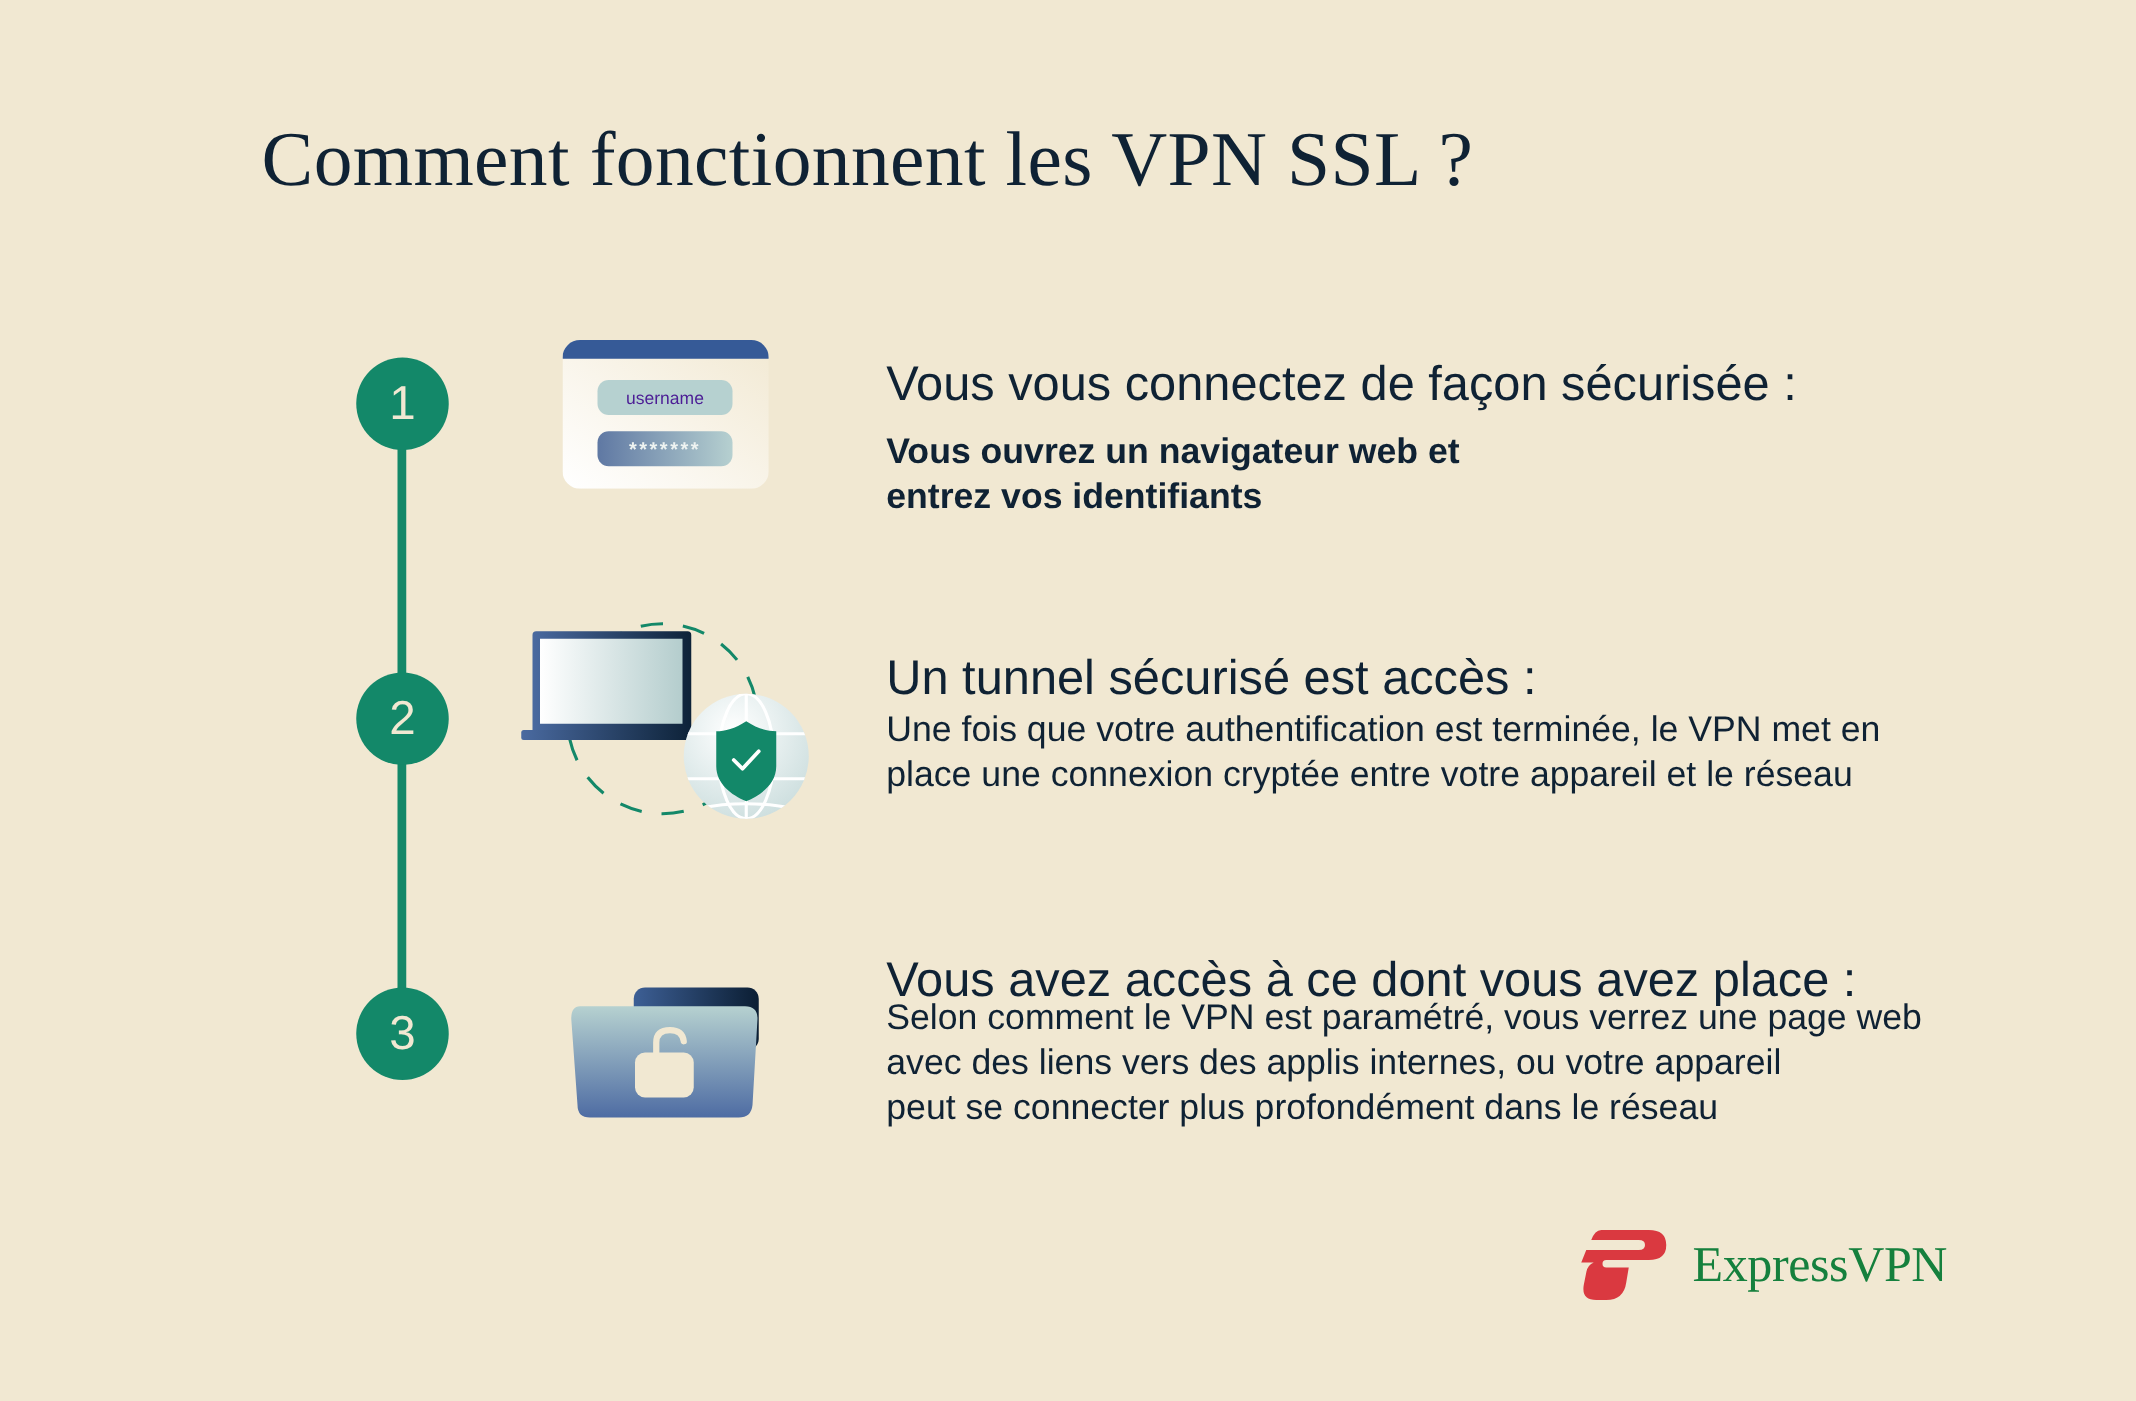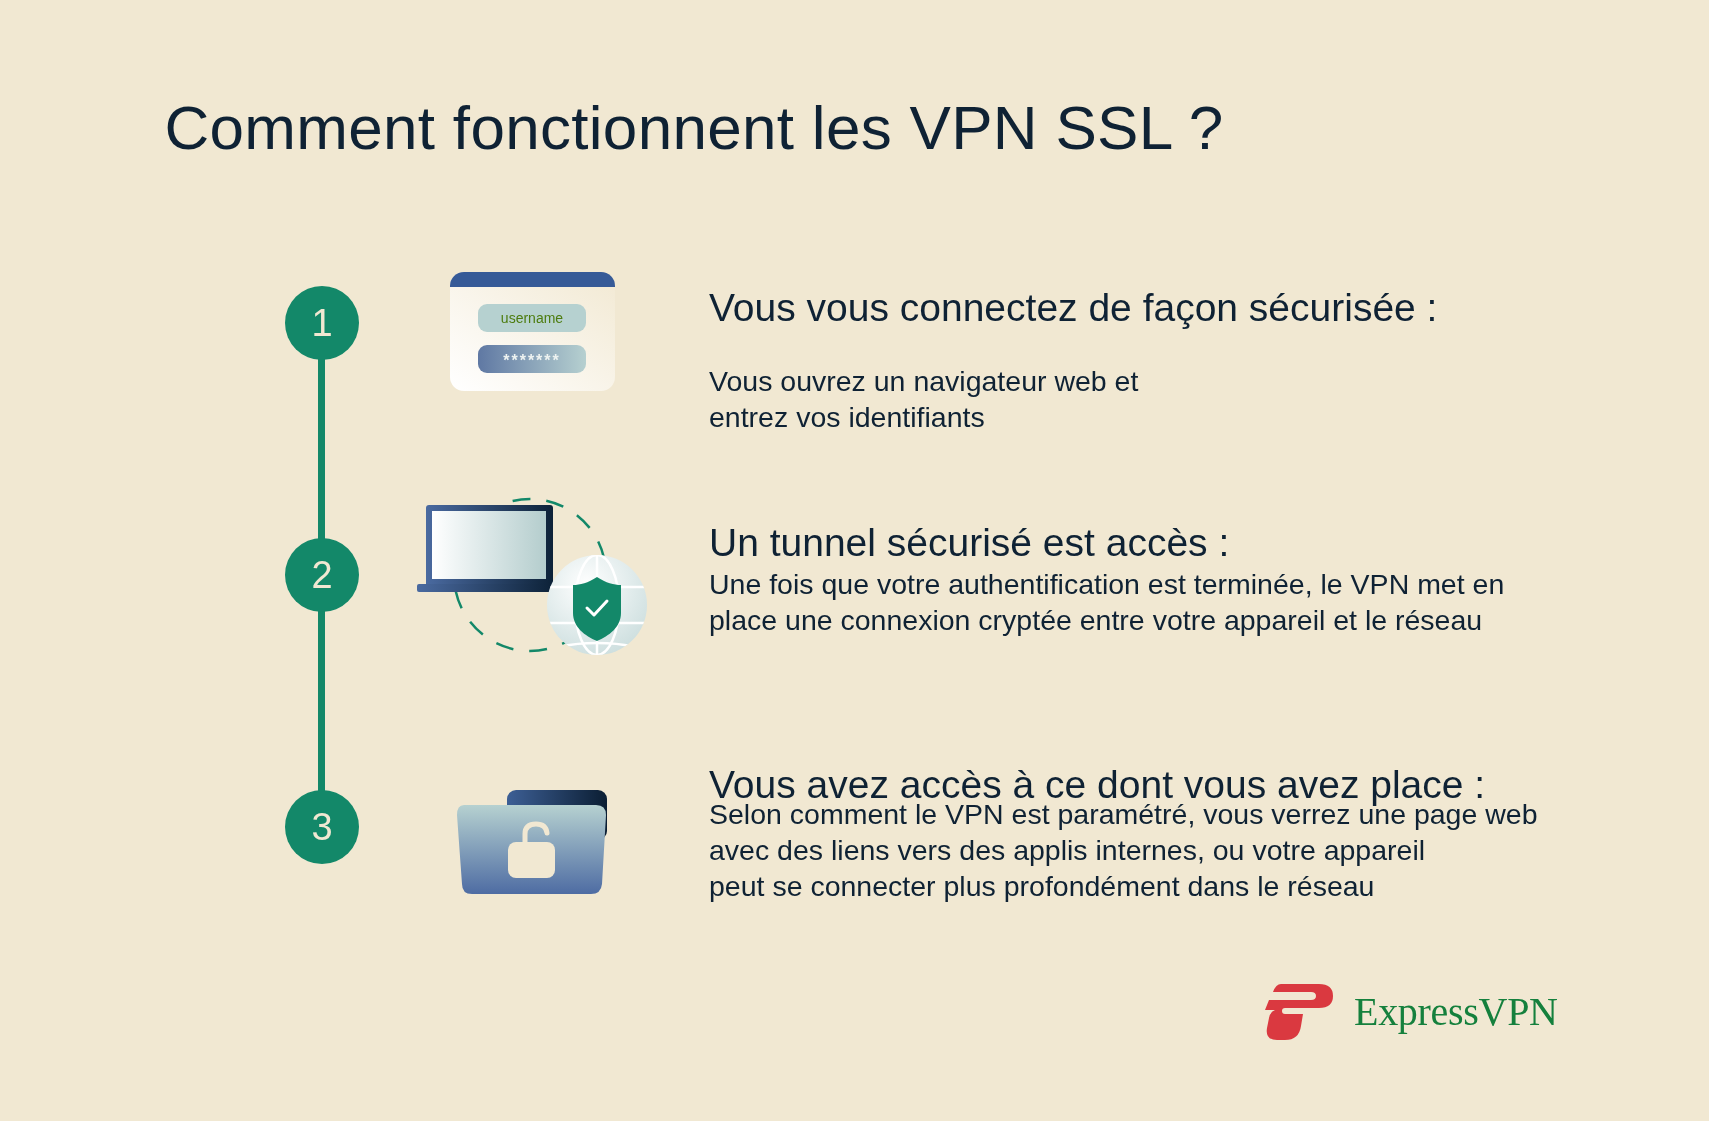--- a/index.html
+++ b/index.html
@@ -7,21 +7,21 @@
     width: 1709px; height: 1121px;
     background: #f1e8d2;
     position: relative; overflow: hidden;
     font-family: "Liberation Sans", "DejaVu Sans", sans-serif;
     color: #0f2234;
   }
   .abs { position: absolute; }
   .title {
     left: 0; width: 1388px; top: 92px;
     text-align: center; font-size: 62px; line-height: 72px;
-    letter-spacing: 0.3px; color: #0f2234;
+    letter-spacing: 0.3px; color: #0f2234; font-family: Liberation Serif, serif;
   }
   .timeline-line {
     left: 318px; width: 7px; top: 323px; height: 504px;
     background: #138869;
   }
   .step-circle {
     width: 74px; height: 74px; border-radius: 50%;
     background: #138869; color: #f1e8d2;
     display: flex; align-items: center; justify-content: center;
     font-size: 38px; line-height: 1;
@@ -60,21 +60,21 @@
           <rect x="0" y="0" width="165" height="119" rx="14"></rect>
         </clipPath>
     </defs>
     <g clip-path="url(#cardClip)">
       <rect x="0" y="0" width="165" height="119" fill="url(#cardGrad)"></rect>
       <rect x="0" y="0" width="165" height="15" fill="#365a97"></rect>
     </g>
     <rect x="28" y="32" width="108" height="28" rx="9" fill="#b6d1d0"></rect>
     <rect x="28" y="73" width="108" height="28" rx="9" fill="url(#pwGrad)"></rect>
   </svg>
-  <div class="abs" style="left:28px; top:32px; width:108px; height:28px; display:flex; align-items:center; justify-content:center; font-size:14px; color:#4d7c0f;">username</div>
+  <div class="abs" style="left:28px; top:32px; width:108px; height:28px; display:flex; align-items:center; justify-content:center; font-size:14px; color:#4c1d95;">username</div>
   <div class="abs" style="left:28px; top:75px; width:108px; height:28px; display:flex; align-items:center; justify-content:center; font-size:16px; letter-spacing:2px; color:#eef3f1; font-weight:bold;">*******</div>
 </div>
 
 <div class="abs" style="left:410px; top:495px; width:250px; height:170px;">
   <svg width="250" height="170" viewBox="0 0 250 170">
     <defs>
       <linearGradient id="laptopFrame" x1="0" y1="0" x2="1" y2="0">
         <stop offset="0" stop-color="#4a6aa0"></stop>
         <stop offset="1" stop-color="#0d2238"></stop>
       </linearGradient>
@@ -125,21 +125,21 @@
     </defs>
     <rect x="57" y="10" width="100" height="50" rx="9" fill="url(#backTab)"></rect>
     <path d="M14 25 L146 25 Q156 25 156 35 L152 104 Q151 114 141 114 L22 114 Q12 114 12 104 L7 35 Q7 25 14 25 Z" fill="url(#folderFront)"></path>
 
     <path d="M75 63 L75 54 Q75 44 86 44 Q96 44 97 53" fill="none" stroke="#f1e8d2" stroke-width="5" stroke-linecap="round"></path>
     <rect x="58" y="62" width="47" height="36" rx="8" fill="#f1e8d2"></rect>
   </svg>
 </div>
 
 <div class="abs heading" style="top:285px;">Vous vous connectez de façon sécurisée :</div>
-<div class="abs body-text" style="top:363px;">Vous ouvrez un navigateur web et
+<div class="abs body-text" style="top:343px;font-weight:bold;">Vous ouvrez un navigateur web et
 entrez vos identifiants</div>
 
 <div class="abs heading" style="top:520px;">Un tunnel sécurisé est accès :</div>
 <div class="abs body-text" style="top:566px;">Une fois que votre authentification est terminée, le VPN met en
 place une connexion cryptée entre votre appareil et le réseau</div>
 
 <div class="abs heading" style="top:762px;">Vous avez accès à ce dont vous avez place :</div>
 <div class="abs body-text" style="top:796px;">Selon comment le VPN est paramétré, vous verrez une page web
 avec des liens vers des applis internes, ou votre appareil
 peut se connecter plus profondément dans le réseau</div>

